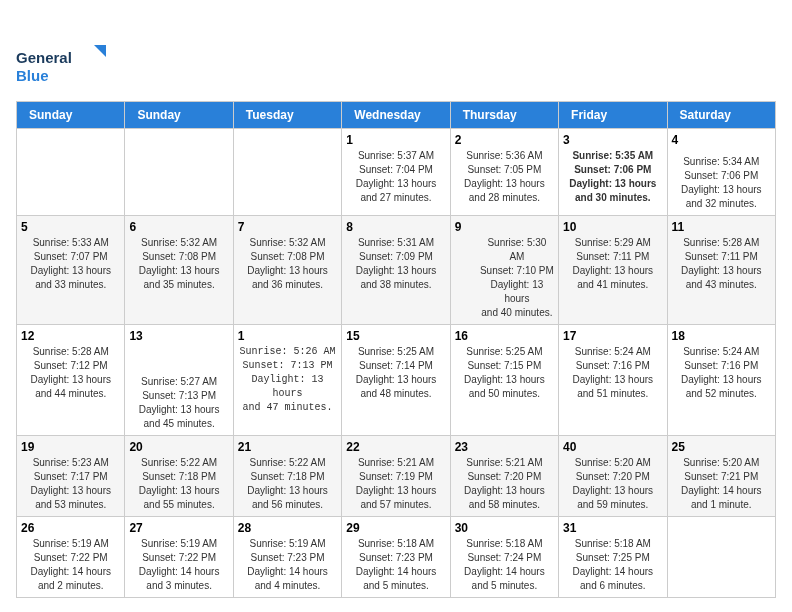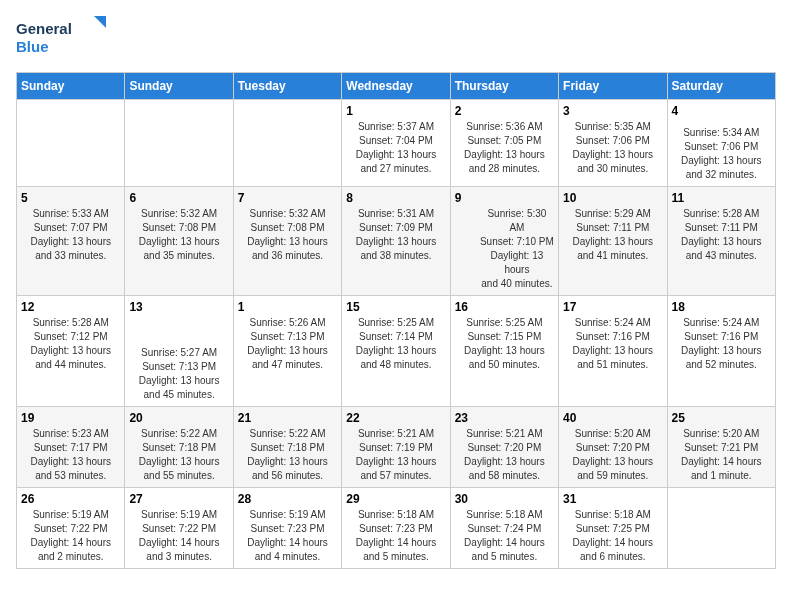--- a/index.html
+++ b/index.html
@@ -13,20 +13,21 @@
     .header {
       display: flex;
       justify-content: space-between;
       align-items: flex-start;
       margin-bottom: 12px;
     }
     .logo {
       display: flex;
       align-items: center;
       gap: 4px;
+      margin-top: 29px;
     }
     .title-block {
       text-align: right;
     }
     .month-year {
       font-size: 36px;
       font-weight: bold;
       color: #1a3a5c;
     }
     .location {
@@ -34,21 +35,21 @@
       color: #333;
     }
     .calendar {
       width: 100%;
       border-collapse: collapse;
       font-size: 10.5px;
     }
     .calendar th {
       background: #2980d9;
       color: #fff;
-      padding: 6px 4px;
+      padding: 6px 12px;
       text-align: left;
       font-weight: bold;
       font-size: 12px;
       border: 1px solid #ccc;
     }
     .calendar td {
       border: 1px solid #ccc;
       vertical-align: top;
       padding: 4px;
       width: calc(100% / 7);
@@ -116,21 +117,21 @@
         </td>
         <td>
           <div class="day-number">2</div>
           <div class="day-info" style="white-space: pre-line;">Sunrise: 5:36 AM
 Sunset: 7:05 PM
 Daylight: 13 hours
 and 28 minutes.</div>
         </td>
         <td>
           <div class="day-number">3</div>
-          <div class="day-info" style="white-space: pre-line;">Sunrise: 5:35 AM
+          <div class="day-info" style="white-space: pre-line; font-weight: bold;">Sunrise: 5:35 AM
 Sunset: 7:06 PM
 Daylight: 13 hours
 and 30 minutes.</div>
         </td>
         <td>
           <div class="day-number">4</div>
           <div class="day-info" style="white-space: pre-line; margin-top: 8px;">Sunrise: 5:34 AM
 Sunset: 7:06 PM
 Daylight: 13 hours
 and 32 minutes.</div>
@@ -197,21 +198,21 @@
         </td>
         <td>
           <div class="day-number">13</div>
           <div class="day-info" style="white-space: pre-line; margin-top: 32px;">Sunrise: 5:27 AM
 Sunset: 7:13 PM
 Daylight: 13 hours
 and 45 minutes.</div>
         </td>
         <td>
           <div class="day-number">1</div>
-          <div class="day-info" style="white-space: pre-line;">Sunrise: 5:26 AM
+          <div class="day-info" style="white-space: pre-line; font-family: Liberation Mono, monospace;">Sunrise: 5:26 AM
 Sunset: 7:13 PM
 Daylight: 13 hours
 and 47 minutes.</div>
         </td>
         <td>
           <div class="day-number">15</div>
           <div class="day-info" style="white-space: pre-line;">Sunrise: 5:25 AM
 Sunset: 7:14 PM
 Daylight: 13 hours
 and 48 minutes.</div>

